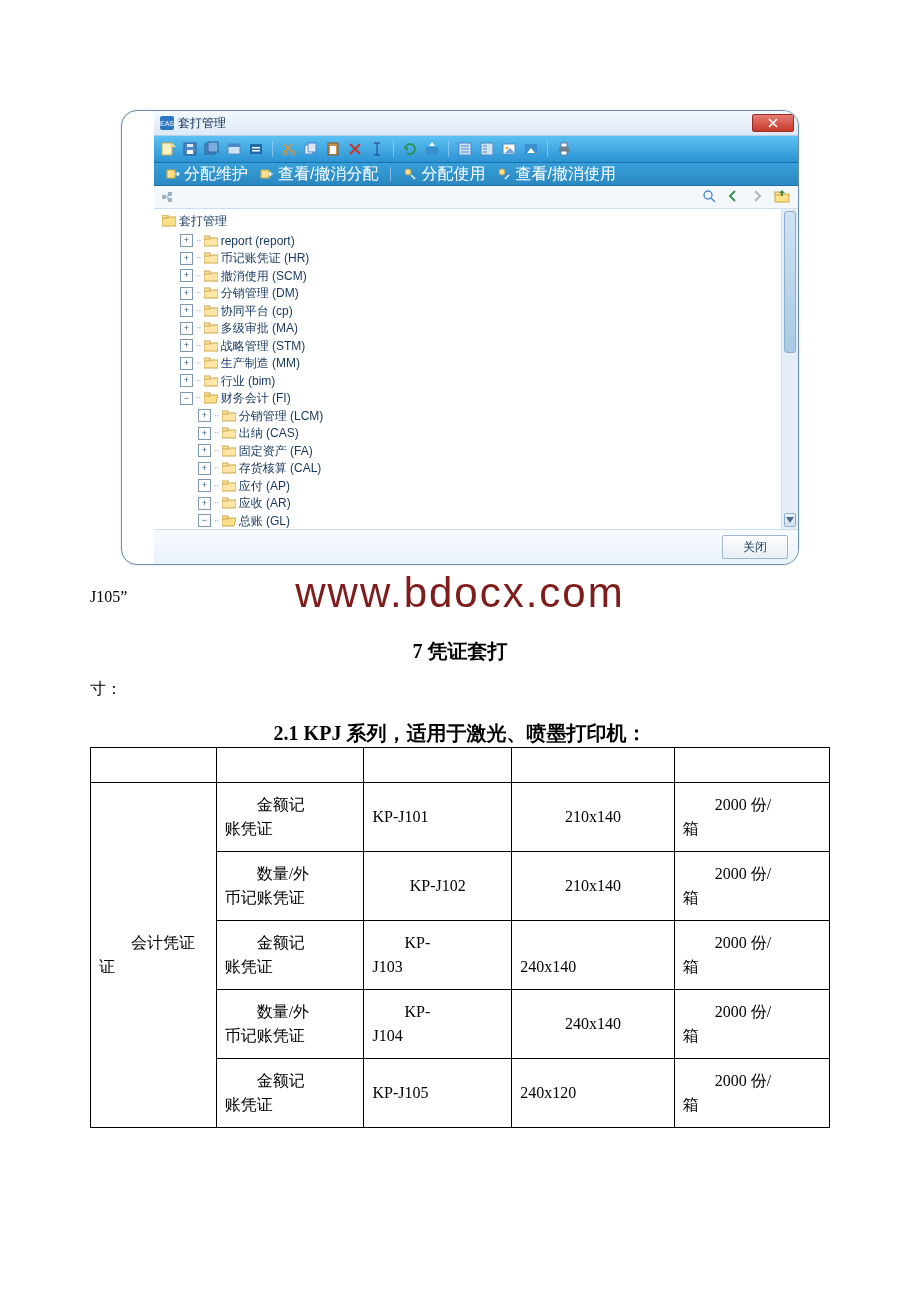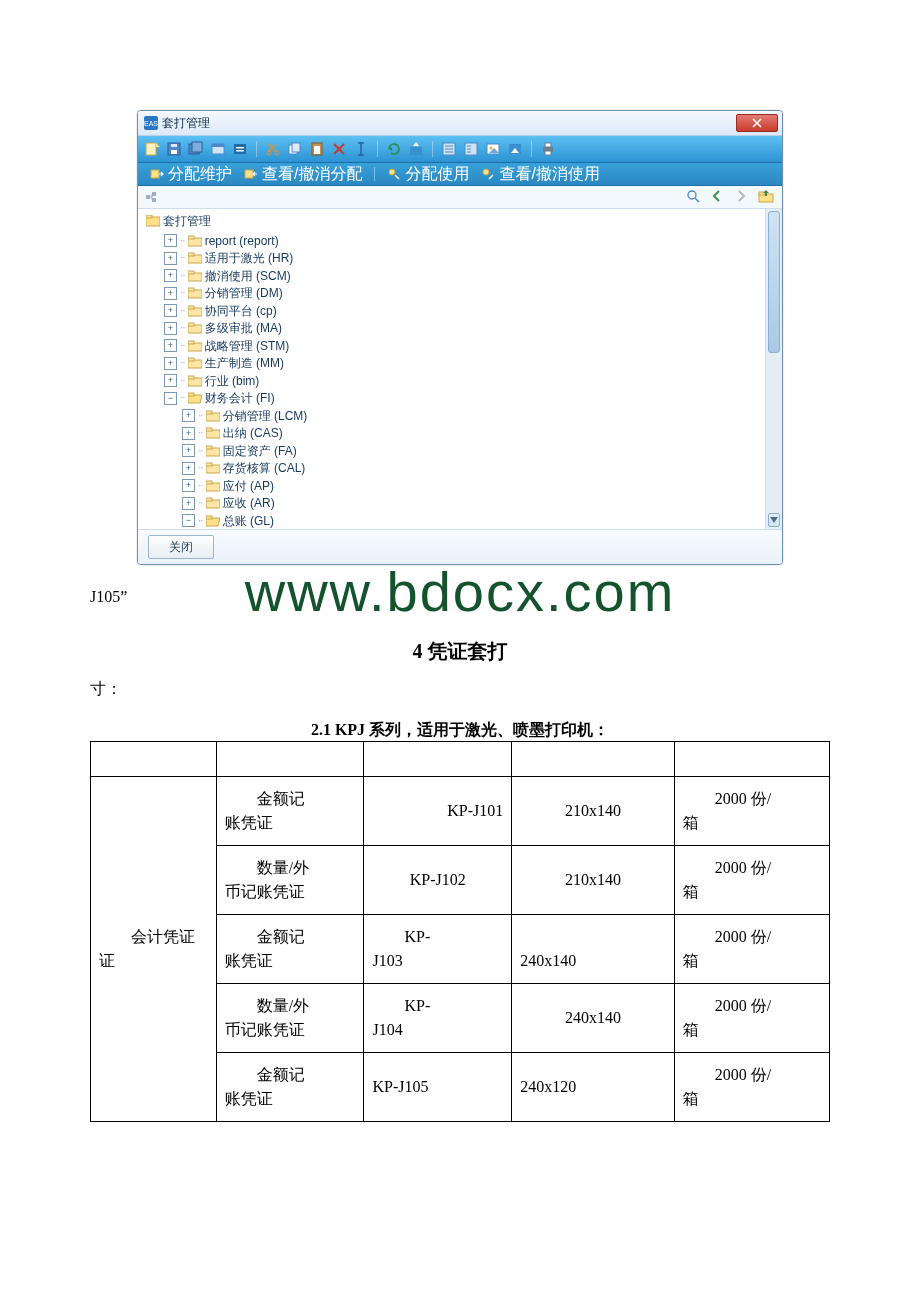--- a/index.html
+++ b/index.html
@@ -13,27 +13,28 @@
   }
   .page {
     padding: 40px 90px 60px 90px;
   }
 
   
   .window {
     width: 644px;
     margin: 70px auto 20px auto;
     border: 1px solid #6a8db3;
-    border-radius: 4px;
+    border-radius: 16px;
     overflow: hidden;
     box-shadow: 0 0 2px rgba(0,0,0,0.2);
     font-family: Tahoma, Arial, sans-serif;
     font-size: 12px;
     color: #0b2a4a;
     background: #fff;
+    padding-left: 32px;
   }
   .titlebar {
     display: flex;
     align-items: center;
     justify-content: space-between;
     height: 24px;
     padding: 0 4px 0 6px;
     background: linear-gradient(#f4f8fd, #dbe9f7);
     border-bottom: 1px solid #b7cfe6;
   }
@@ -149,21 +150,21 @@
   }
   .folder-icon, .file-icon, .doc-icon {
     width: 14px; height: 12px; display: inline-flex;
   }
   .node-label { font-size: 12px; }
 
   .statusbar {
     height: 34px;
     background: linear-gradient(#f7fbfe, #e9f2fa);
     border-top: 1px solid #cddfee;
-    display: flex; align-items: center; 
+    display: flex; align-items: center; justify-content: flex-end;
     padding: 0 10px;
   }
   .win-button {
     min-width: 64px; height: 22px;
     background: linear-gradient(#fefefe, #e6eef5);
     border: 1px solid #9cb6cf;
     border-radius: 2px;
     font-size: 12px;
     display: inline-flex; align-items: center; justify-content: center;
     color: #1b3b5a;
@@ -176,42 +177,42 @@
     line-height: 1.55;
     margin: 10px 0 0 0;
     text-indent: 2em;
   }
   .watermark-wrap { position: relative; }
   .watermark {
     position: absolute;
     left: 50%; top: 50%;
     transform: translate(-50%, -58%);
     font-family: Arial, sans-serif;
-    font-size: 56px;
+    font-size: 42px;
     letter-spacing: 2px;
-    color: #14532d;
+    color: #7f1d1d;
     white-space: nowrap;
     pointer-events: none;
     user-select: none;
     z-index: 0;
   }
   .body-text, .window { position: relative; z-index: 1; }
 
   h2.section {
     text-align: center;
     font-family: "SimSun", "宋体", serif;
     font-weight: bold;
     font-size: 20px;
     margin: 28px 0 12px 0;
   }
   h3.subhead {
     text-align: center;
     font-family: "SimSun", "宋体", serif;
     font-weight: bold;
-    font-size: 16px;
+    font-size: 20px;
     margin: 18px 0 0 0;
   }
 
   
   table.spec {
     border-collapse: collapse;
     width: 100%;
     margin-top: 0;
     table-layout: fixed;
   }
@@ -465,21 +466,21 @@
                   </span></li>
               <li class="node"><span class="node-row">
                     <span class="twisty">+</span>
                     <span class="conn">··</span>
                     <span class="folder-icon">
                       <svg viewBox="0 0 14 12">
                         <rect x="0" y="3" width="14" height="8" fill="#ffe6a6" stroke="#caa74a"></rect>
                         <rect x="0" y="1" width="6" height="3" fill="#ffe6a6" stroke="#caa74a"></rect>
                       </svg>
                     </span>
-                    <span class="node-label">适用于激光 (HR)</span>
+                    <span class="node-label">币记账凭证 (HR)</span>
                   </span></li>
               <li class="node"><span class="node-row">
                     <span class="twisty">+</span>
                     <span class="conn">··</span>
                     <span class="folder-icon">
                       <svg viewBox="0 0 14 12">
                         <rect x="0" y="3" width="14" height="8" fill="#ffe6a6" stroke="#caa74a"></rect>
                         <rect x="0" y="1" width="6" height="3" fill="#ffe6a6" stroke="#caa74a"></rect>
                       </svg>
                     </span>
@@ -675,21 +676,21 @@
     </div>
   </div>
 
   <div class="watermark-wrap">
     <div class="watermark">www.bdocx.com</div>
     <p class="body-text" style="text-indent:0; margin-top:0;">
       <span>J105”</span>
     </p>
   </div>
 
-  <h2 class="section">4 凭证套打</h2>
+  <h2 class="section">7 凭证套打</h2>
 
   <p class="body-text" style="text-indent:0; margin-top:0;">
     <span>寸：</span>
   </p>
 
   <h3 class="subhead">2.1 KPJ 系列，适用于激光、喷墨打印机：</h3>
 
   <table class="spec">
     <colgroup>
       <col class="col-a">
@@ -709,21 +710,21 @@
 
     <tr>
       <td rowspan="5">
         <span class="indent1">会计凭证</span>
         <span class="cell-text">证</span>
       </td>
       <td>
         <span class="indent1">金额记</span>
         <span class="cell-text">账凭证</span>
       </td>
-      <td style="text-align:right;">
+      <td style="text-align:left;">
         <span>KP-J101</span>
       </td>
       <td style="text-align:center;">
         <span>210x140</span>
       </td>
       <td>
         <span class="indent1">2000 份/</span>
         <span class="cell-text">箱</span>
       </td>
     </tr>

